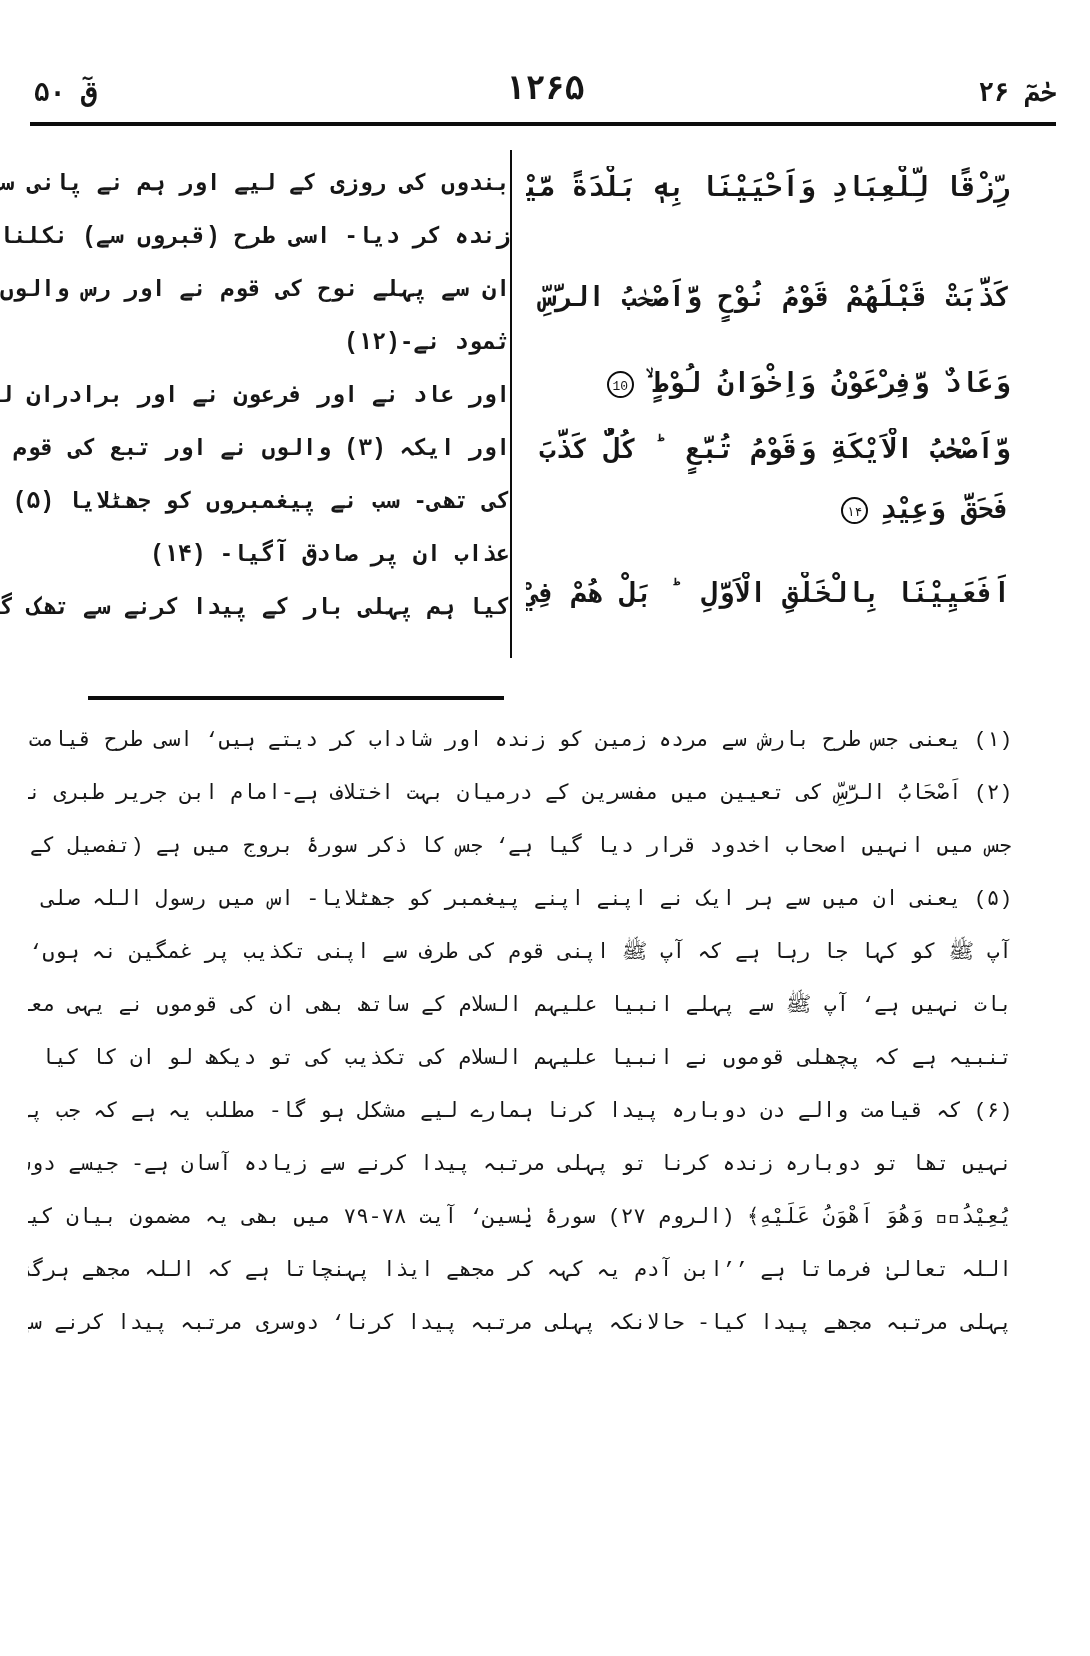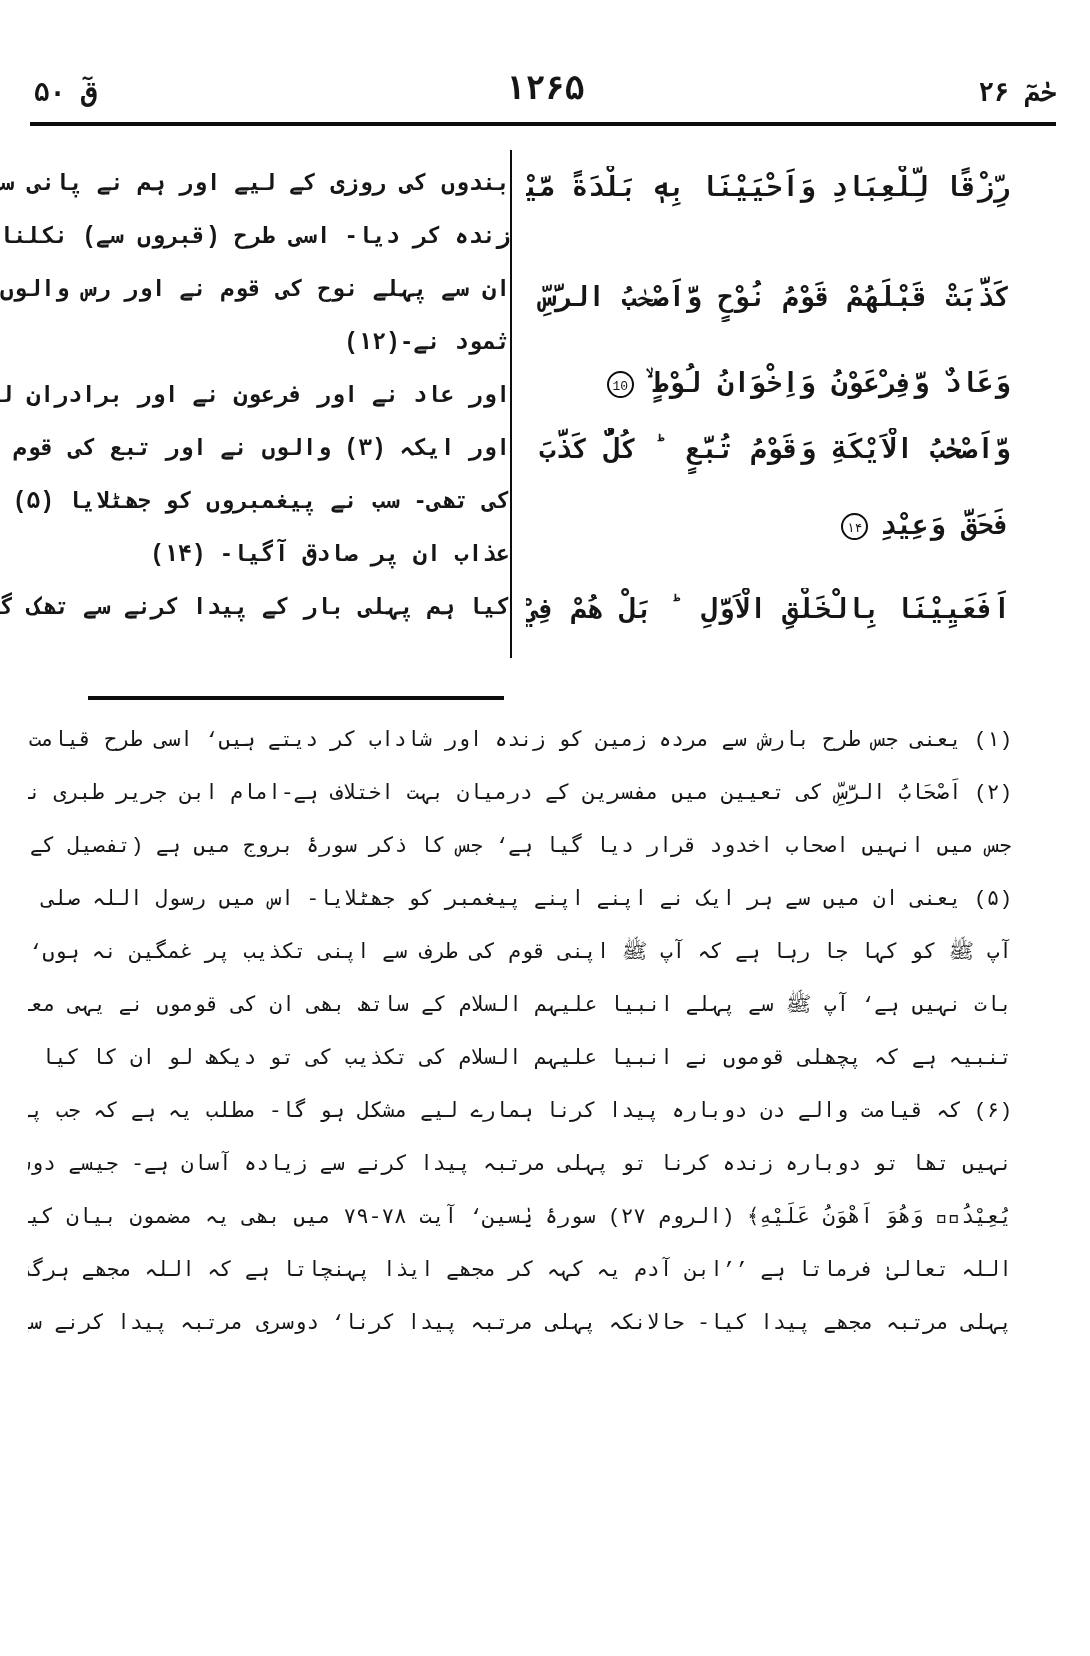--- a/index.html
+++ b/index.html
@@ -36,21 +36,21 @@
     direction:rtl;text-align:right;
   }
   .verse{
     font-size:27px;font-weight:700;line-height:46px;
     white-space:nowrap;overflow:hidden;direction:rtl;
   }
   .v1{margin-top:16px;}
   .v2{margin-top:64px;}
   .v3{margin-top:40px;}
   .v4{margin-top:20px;}
-  .v5{margin-top:30px;}
+  .v5{margin-top:14px;}
   .v6{margin-top:38px;}
   .vnum{
     display:inline-block;width:27px;height:27px;
     border:2px solid #0d0d0d;border-radius:50%;
     font-size:13px;font-weight:400;line-height:27px;text-align:center;
     vertical-align:middle;margin:0 12px;box-sizing:border-box;
   }
   .col-urdu{
     flex:1 1 auto;padding-top:8px;padding-left:4px;direction:rtl;
   }

